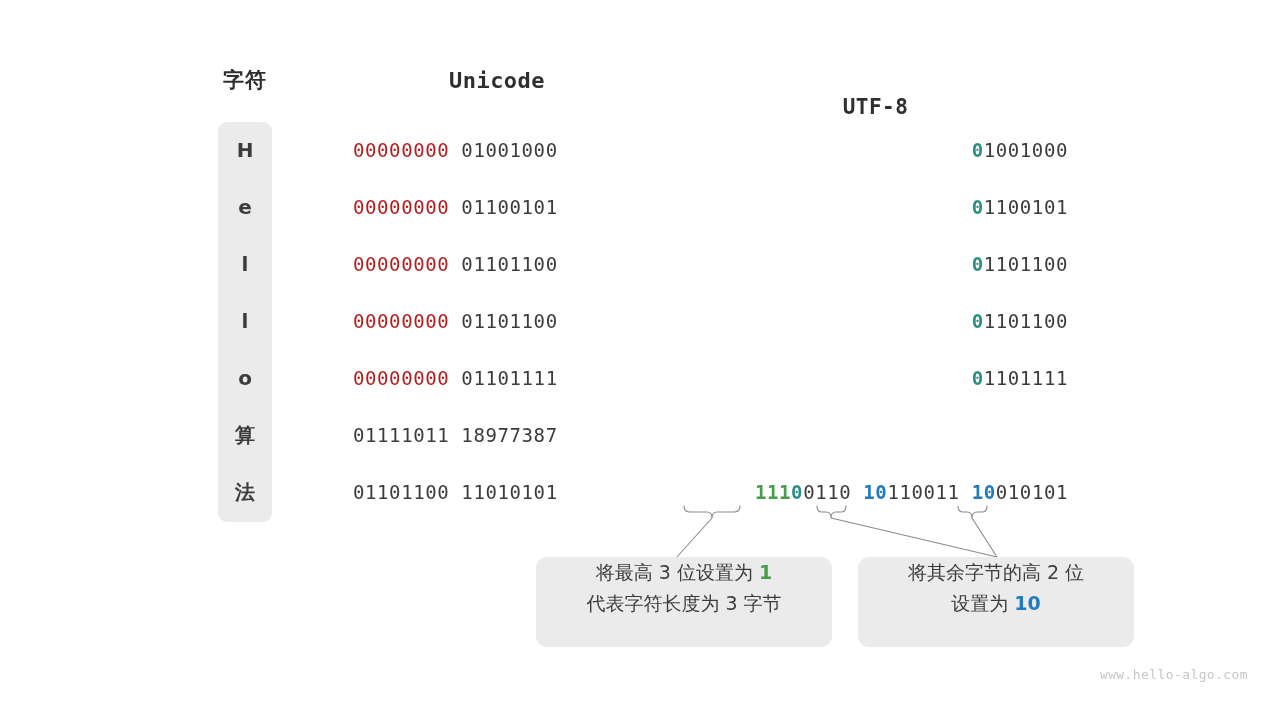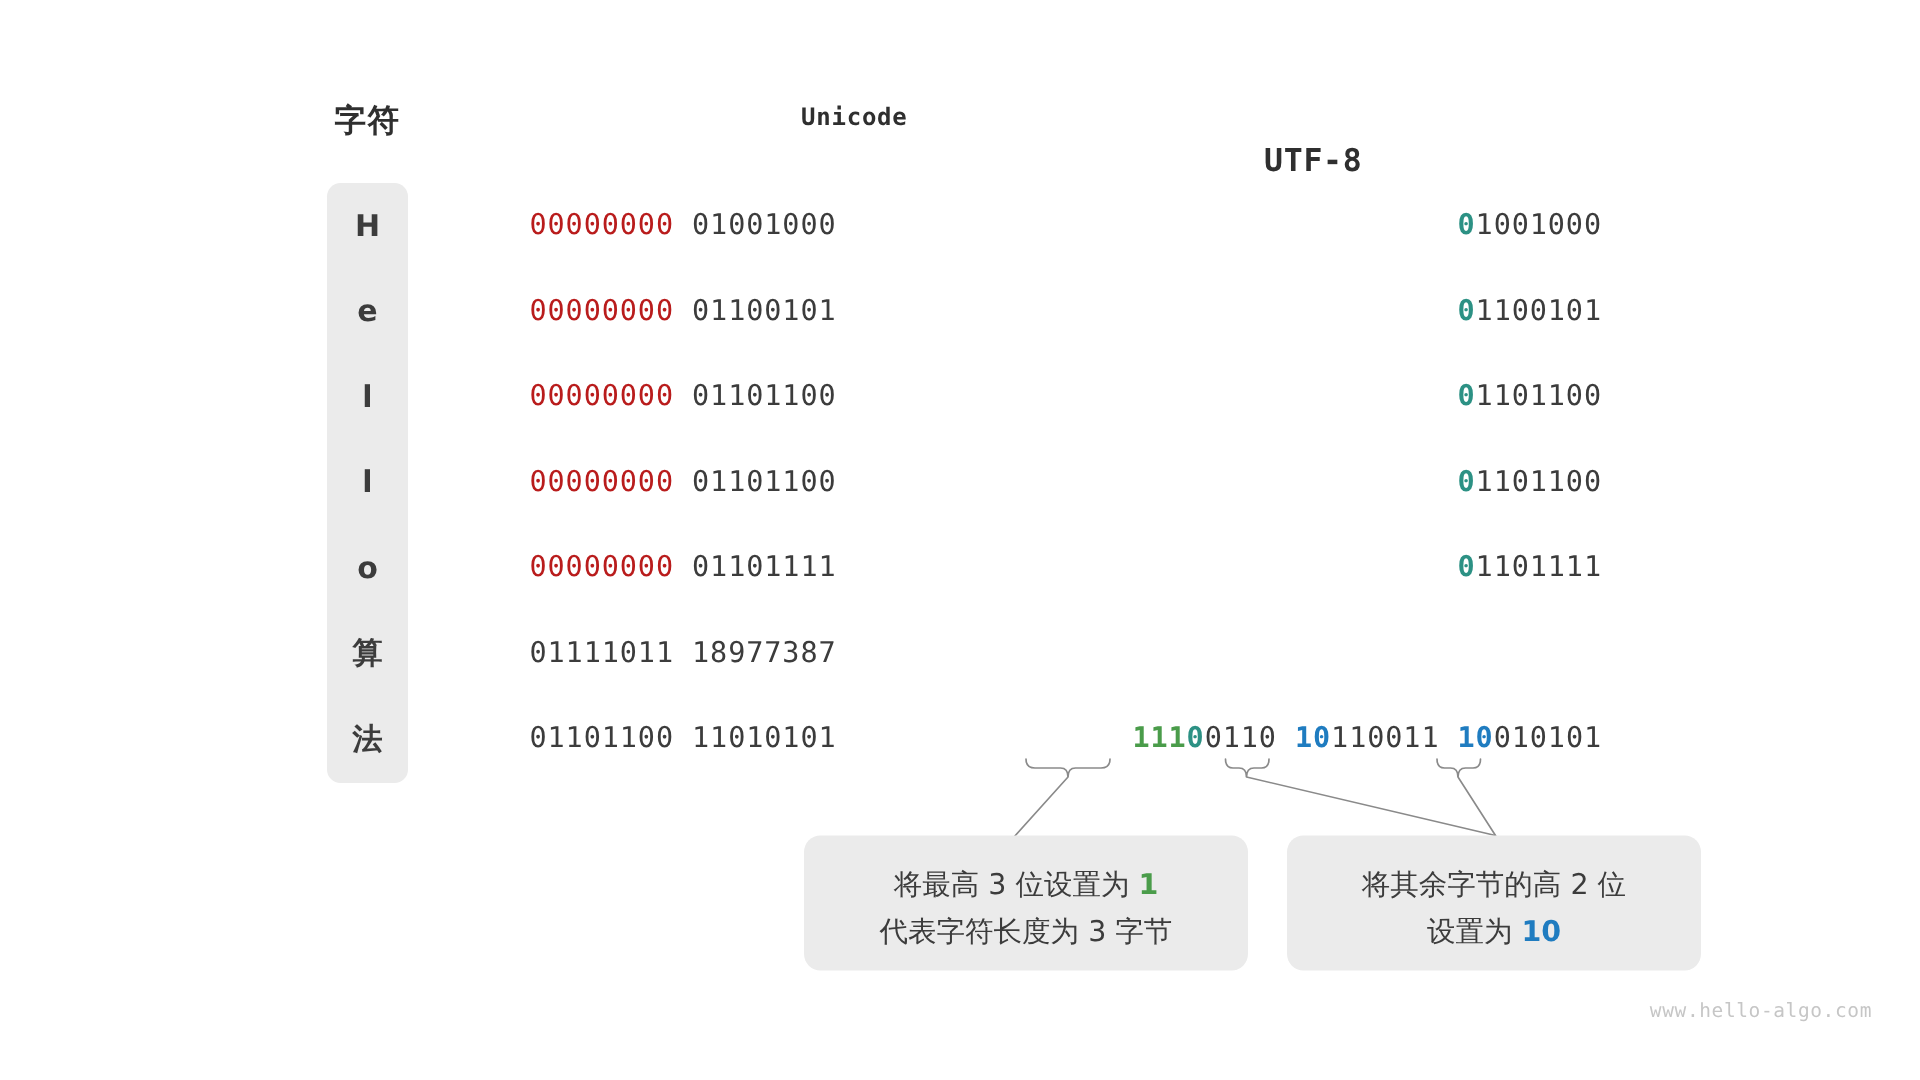--- a/index.html
+++ b/index.html
@@ -32,26 +32,26 @@
   }
   .col-header.char {
     left: 218px;
     top: 66px;
     width: 54px;
     text-align: center;
     font-size: 21px;
     letter-spacing: 1px;
   }
   .col-header.unicode {
-    left: 353px;
+    left: 371px;
     top: 68px;
     width: 252px;
-    text-align: right;
-    font-family: "DejaVu Sans Mono", "Liberation Mono", monospace;
-    font-size: 16px;
+    text-align: center;
+    font-family: "DejaVu Sans Mono", "Liberation Mono", monospace;
+    font-size: 22px;
     letter-spacing: 0.5px;
   }
   .col-header.utf8 {
     left: 683px;
     top: 68px;
     width: 385px;
     text-align: center;
     font-family: "DejaVu Sans Mono", "Liberation Mono", monospace;
     font-size: 21px;
     letter-spacing: 0.5px;
@@ -129,21 +129,20 @@
 
   
   .callout {
     position: absolute;
     background: #ebebeb;
     border-radius: 11px;
     color: #3c3c3c;
     font-size: 19px;
     text-align: center;
     box-sizing: border-box;
-    padding-top: 18px;
     line-height: 31px;
   }
   .callout.left  { left: 536px; top: 557px; width: 296px; height: 90px; }
   .callout.right { left: 858px; top: 557px; width: 276px; height: 90px; }
   .callout .line { display: block; white-space: pre; }
 
   
   .watermark {
     position: absolute;
     right: 32px;

